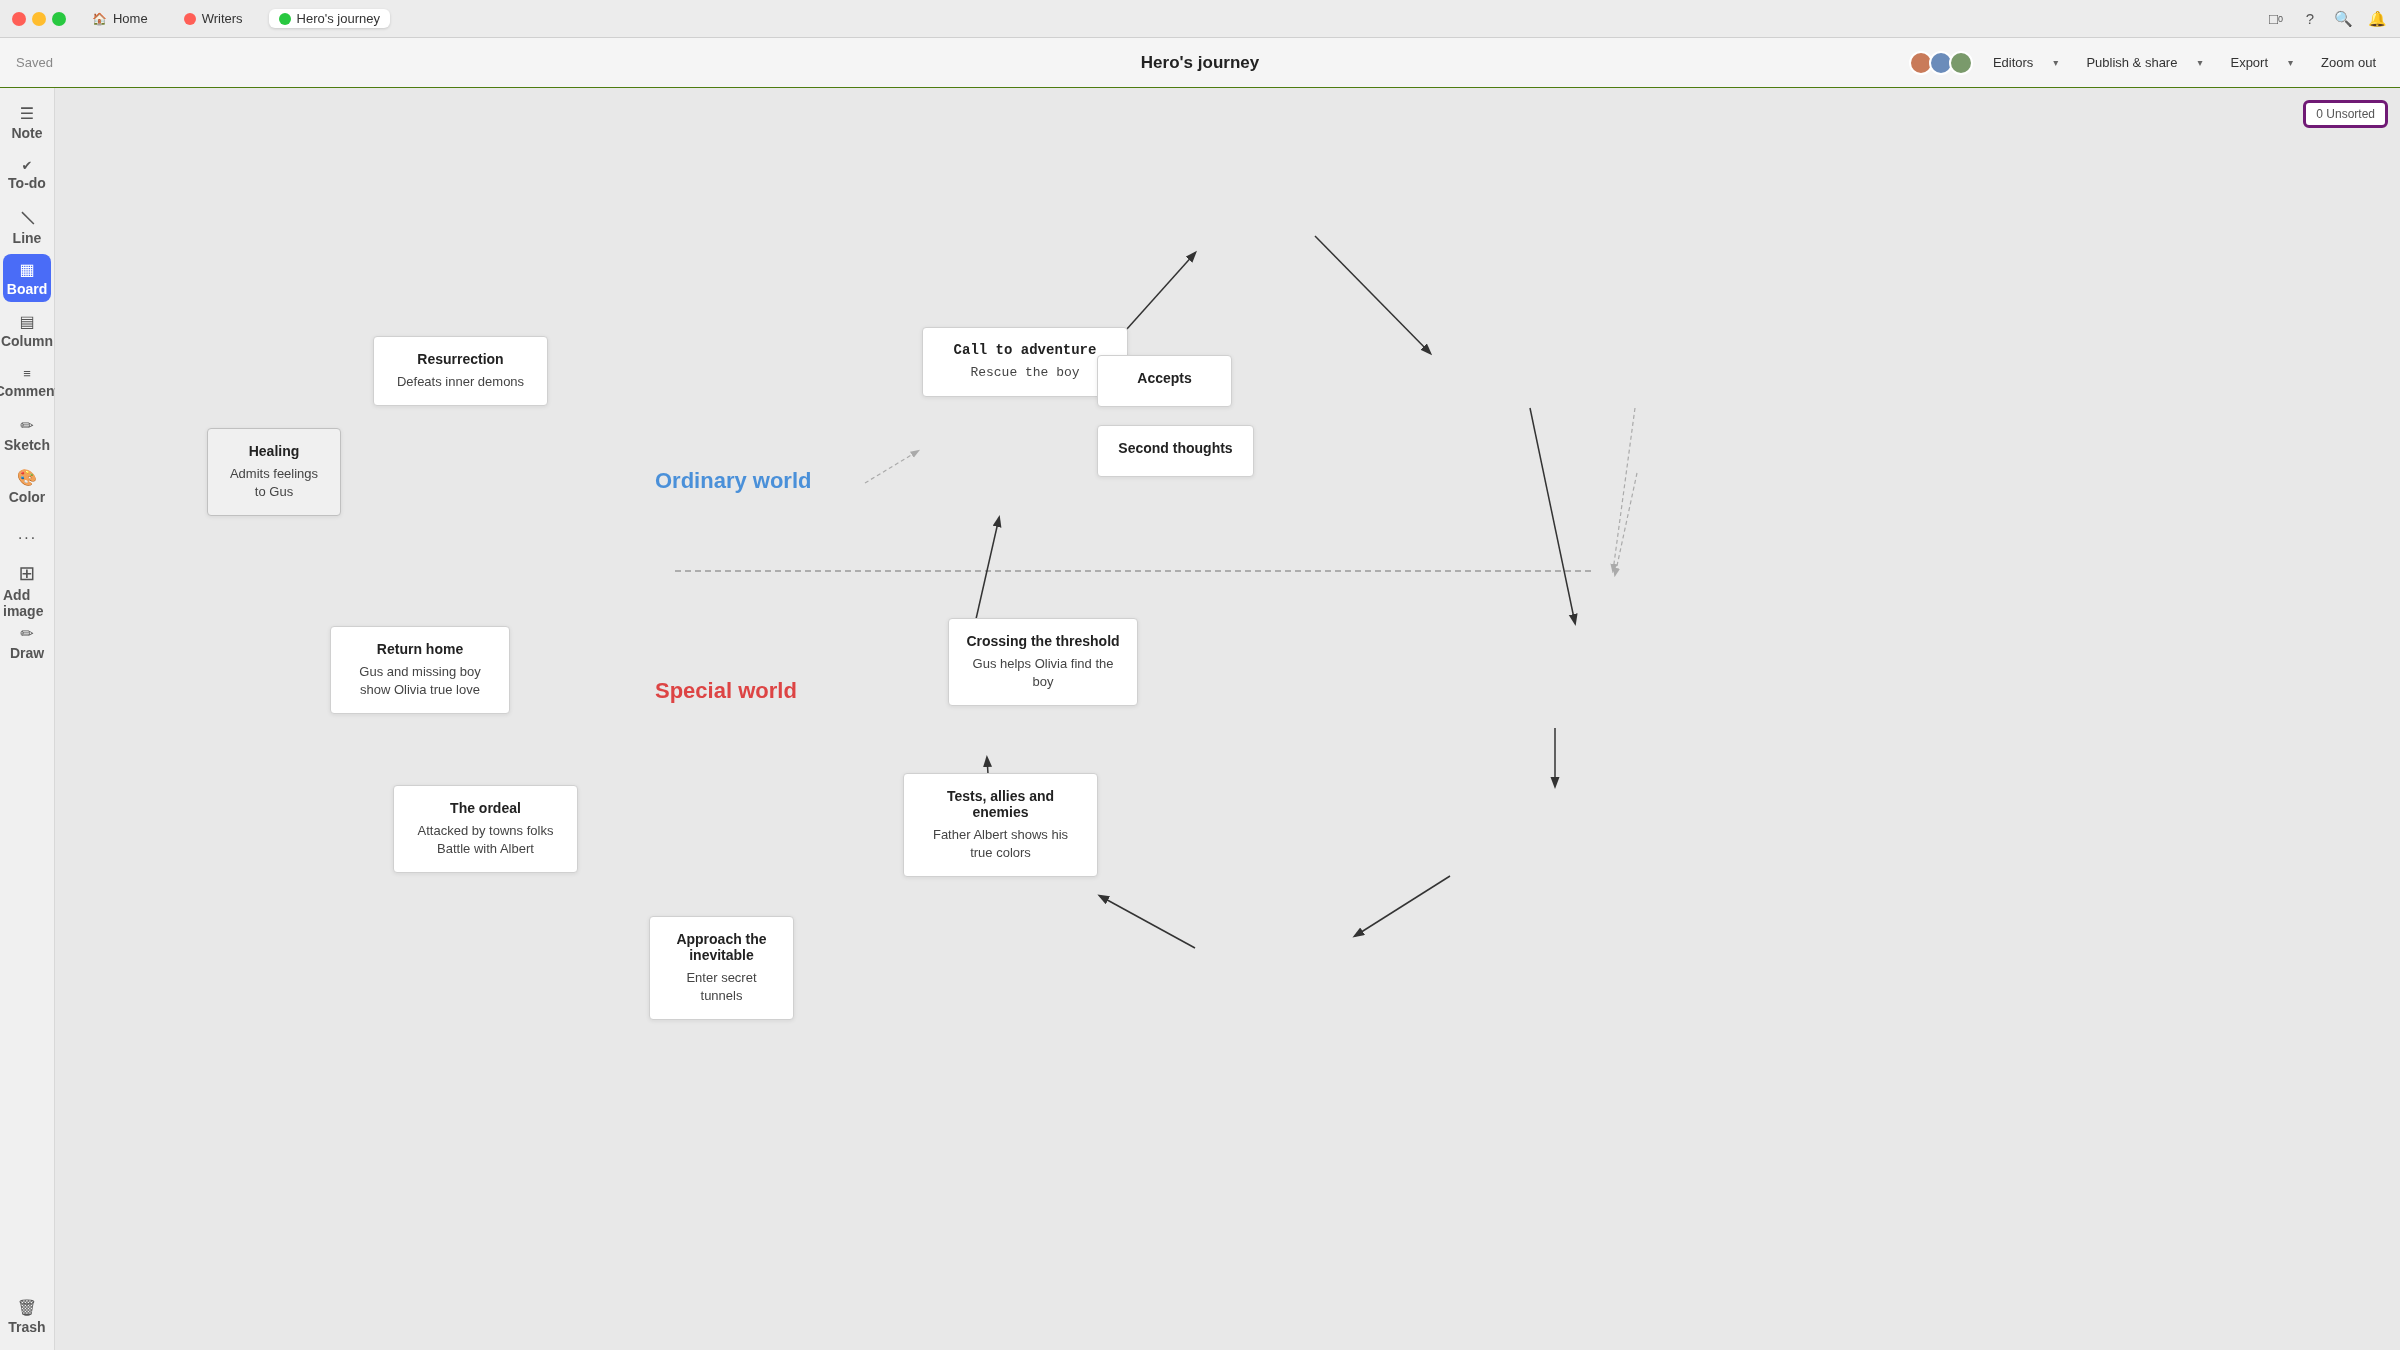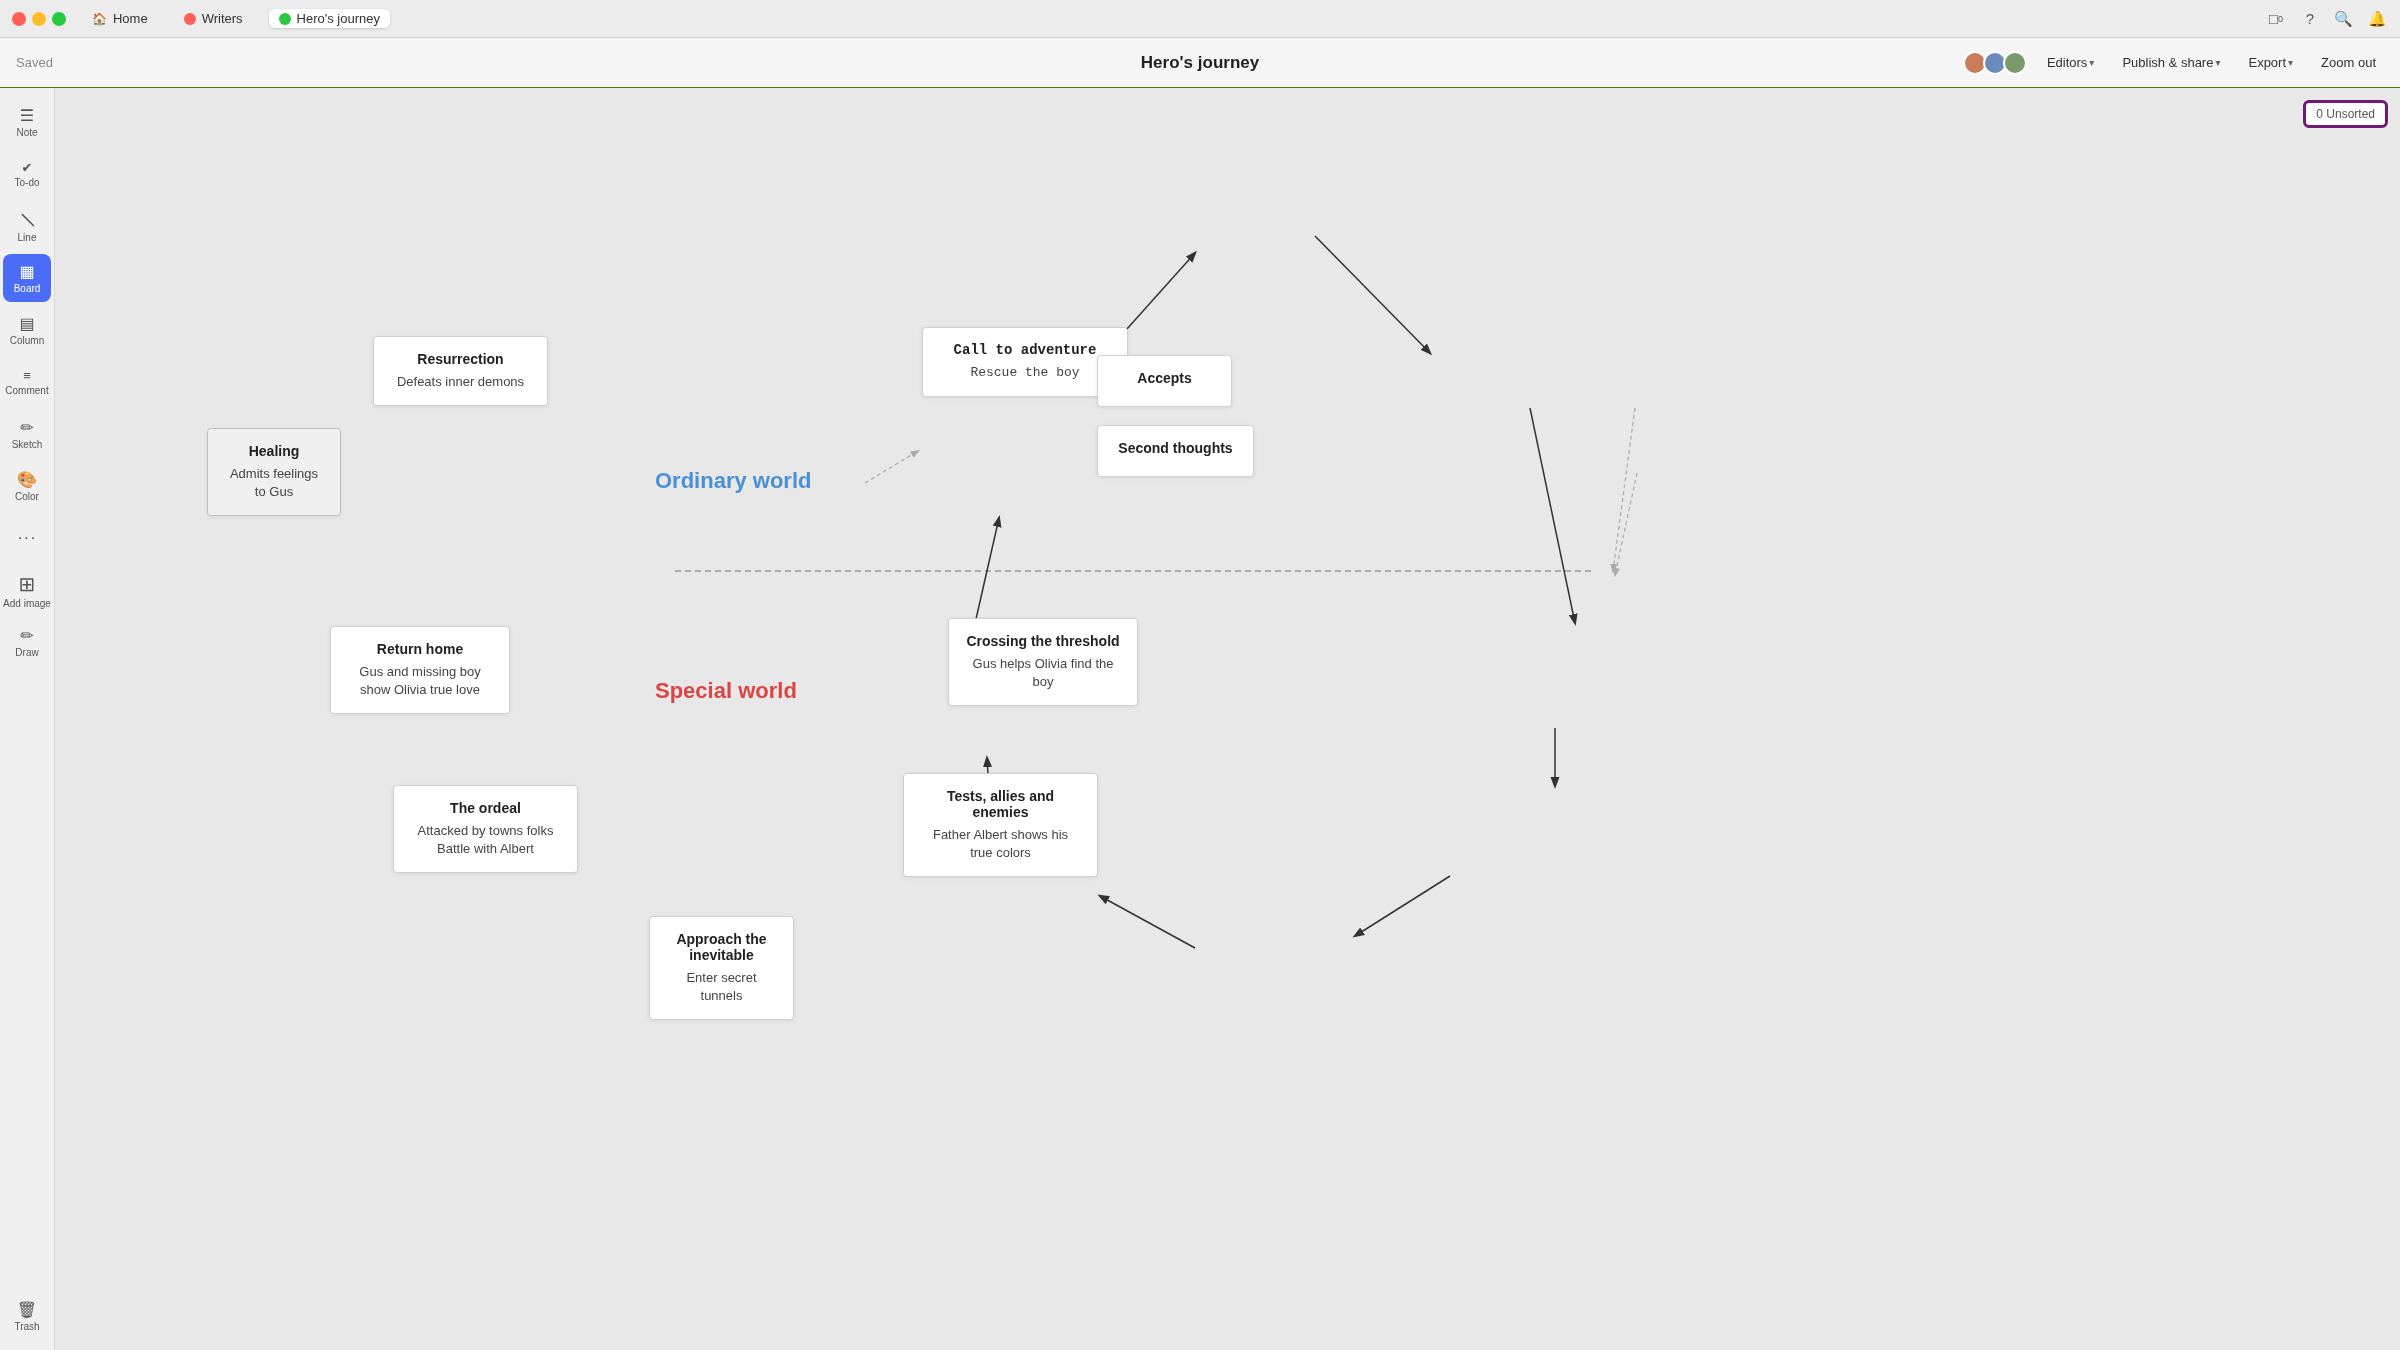--- a/index.html
+++ b/index.html
@@ -32,35 +32,35 @@
     }
     .toolbar-title { position: absolute; left: 50%; transform: translateX(-50%); font-size: 17px; font-weight: 600; color: #222; }
     .saved-label { font-size: 13px; color: #888; }
     .toolbar-actions { margin-left: auto; display: flex; align-items: center; gap: 12px; }
     .avatars { display: flex; }
     .avatar { width: 24px; height: 24px; border-radius: 50%; border: 2px solid #fff; margin-left: -4px; }
     .avatar:first-child { margin-left: 0; }
     .avatar-1 { background: #c97b5a; }
     .avatar-2 { background: #6b8cba; }
     .avatar-3 { background: #7a9a6b; }
-    .toolbar-btn { font-size: 13px; color: #333; cursor: pointer; display: flex; align-items: center; gap: 2px; padding: 4px 8px; border-radius: 5px; text-align: center; }
+    .toolbar-btn { font-size: 13px; color: #333; cursor: pointer; display: flex; align-items: center; gap: 20px; padding: 4px 8px; border-radius: 5px; text-align: center; }
     .chevron { font-size: 10px; color: #666; }
 
     
     .sidebar {
       position: absolute; top: 88px; left: 0; width: 55px; bottom: 0;
       background: #f0f0f0; border-right: 1px solid #d8d8d8;
       display: flex; flex-direction: column; align-items: center; padding-top: 10px; gap: 4px;
     }
     .sidebar-item {
       width: 48px; height: 48px; display: flex; flex-direction: column; align-items: center; justify-content: center;
       gap: 2px; border-radius: 8px; cursor: pointer; color: #555;
     }
     .sidebar-item.active { background: #4a6cf7; color: #fff; }
-    .sidebar-label { font-size: 10px; color: inherit; }
+    .sidebar-label { font-size: 14px; color: inherit; font-weight: bold; }
     .sidebar-icon { font-size: 16px; }
     .sidebar-bottom { margin-top: auto; margin-bottom: 10px; }
 
     
     .canvas {
       position: absolute; top: 88px; left: 55px; right: 0; bottom: 0;
       background: #e8e8e8; overflow: hidden;
     }
 
     

